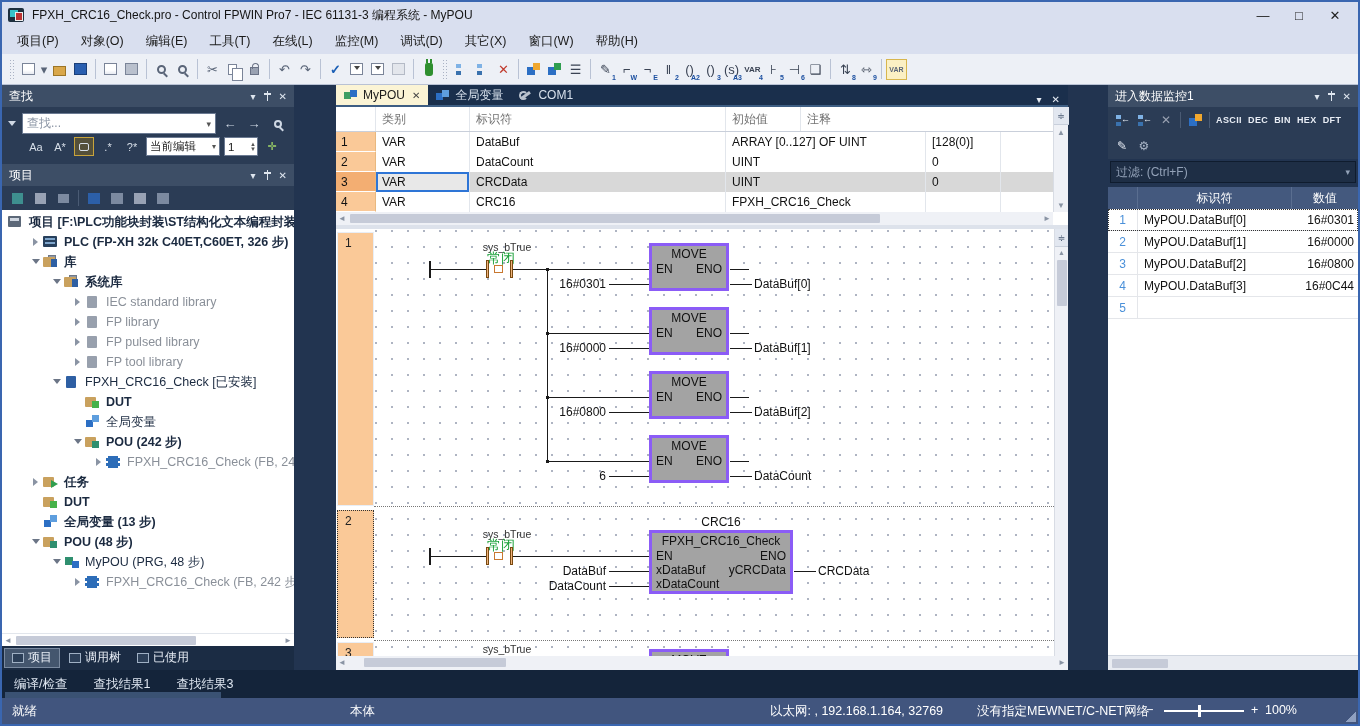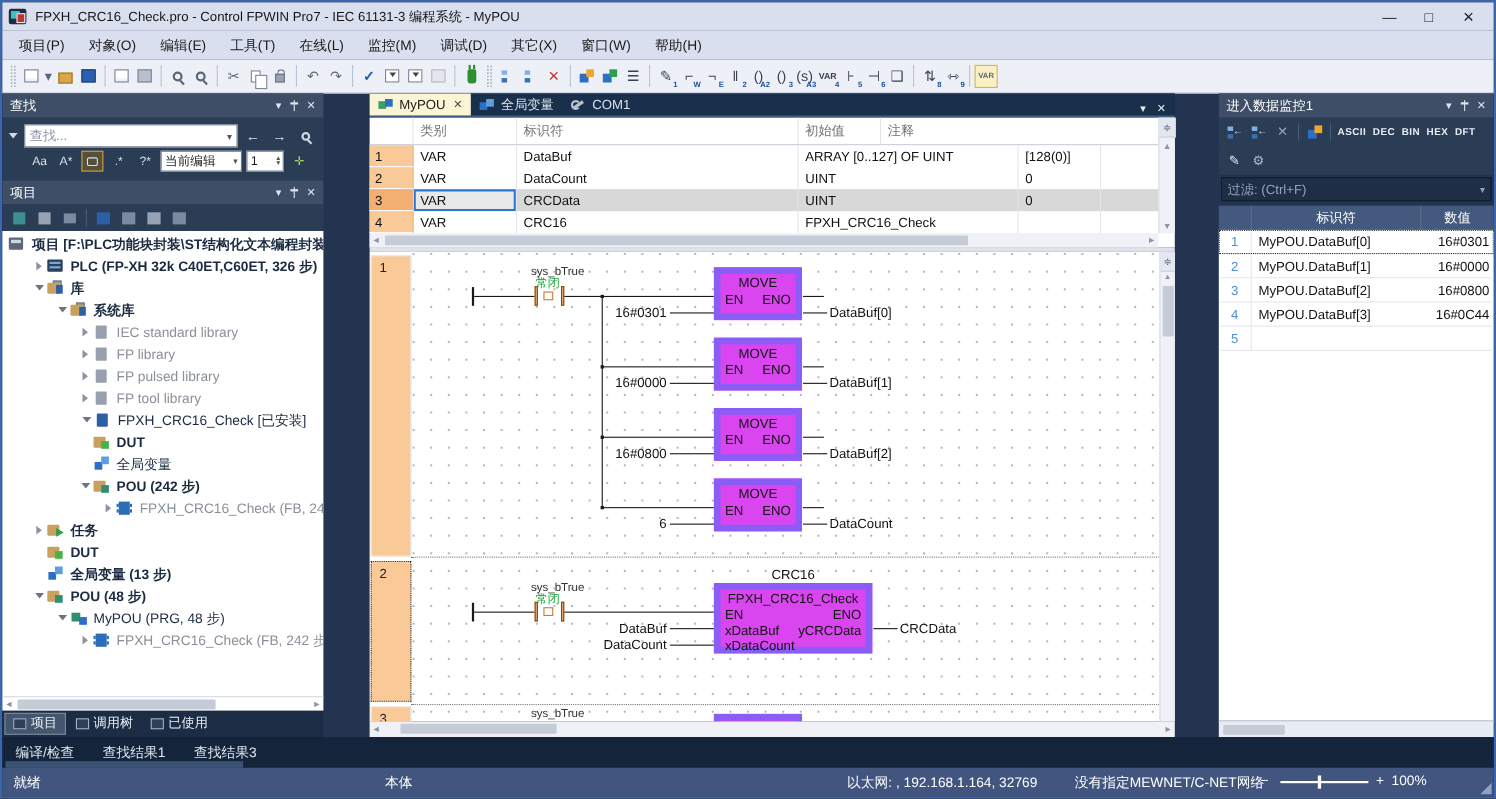--- a/index.html
+++ b/index.html
@@ -132,29 +132,29 @@
   .splitstrip{height:4px;background:#DDE2EB;flex:0 0 auto;}
   .ladder{flex:1;position:relative;background:#fff;overflow:hidden;min-height:0;}
   .lgrid{position:absolute;left:38px;top:0;right:14px;bottom:0;background-image:radial-gradient(#aeb4c2 1px,transparent 1px);background-size:16px 16px;background-position:10px 10px;}
   .netnum{position:absolute;left:1px;width:37px;background:#FAC998;border:1px solid #e8eef6;font-size:12px;color:#222;padding:3px 0 0 7px;}
   .netnum.marquee{border:1px dotted #333;}
   .netsep{position:absolute;left:38px;right:14px;border-top:1px dotted #777;height:0;}
   .hl{position:absolute;height:1px;background:#1a1a1a;}
   .vl{position:absolute;width:1px;background:#1a1a1a;}
   .jdot{position:absolute;width:3px;height:3px;background:#1a1a1a;}
   .railstub{position:absolute;width:2px;background:#1a1a1a;}
-  .fbk{position:absolute;background:#d946ef;border:6px solid #8b5cf6;font-size:12px;color:#111;}
+  .fbk{position:absolute;background:#a3a3a3;border:3px solid #8b5cf6;font-size:12px;color:#111;}
   .fbk .t{text-align:center;height:16px;line-height:16px;}
   .fbk .pr{display:flex;justify-content:space-between;padding:0 4px;height:14px;line-height:14px;}
   .iotxt{position:absolute;font-size:12px;color:#111;white-space:nowrap;}
   .iotxt.r{text-align:right;}
   .cbar{position:absolute;width:3px;height:18px;background:#eeb27c;border:1px solid #7a4a10;}
   .csq{position:absolute;width:9px;height:8px;background:#fff;border:1px solid #c87830;}
   .clabel{position:absolute;font-size:10.5px;color:#333;white-space:nowrap;text-align:center;}
-  .cstate{position:absolute;font-size:11px;color:#1EA23C;white-space:nowrap;text-align:center;}
+  .cstate{position:absolute;font-size:14px;color:#1EA23C;white-space:nowrap;text-align:center;}
   .lvscroll{position:absolute;right:0;top:0;bottom:0;width:14px;background:#EFF1F6;border-left:1px solid #d8dce4;display:flex;flex-direction:column;align-items:center;}
   .lvs-thumb{width:10px;height:46px;background:#c6cbd8;margin-top:4px;border-radius:1px;}
   
   .rightpane{width:250px;flex:0 0 auto;display:flex;flex-direction:column;background:#223450;}
   .mon-tools{height:26px;background:#2B3C55;display:flex;align-items:center;gap:6px;padding:0 6px;flex:0 0 auto;color:#cfd8e4;}
   .mfmt{font-size:9px;font-weight:bold;color:#e8edf5;letter-spacing:.4px;}
   .msep{width:1px;height:16px;background:#4a5b74;}
   .mico{width:16px;height:16px;display:flex;align-items:center;justify-content:center;font-size:12px;}
   .mi-ins{width:12px;height:11px;position:relative;}
   .mi-ins:before{content:"";position:absolute;left:0;top:0;width:5px;height:4px;background:#7fb2e5;box-shadow:0 7px 0 #3a72ae;}
@@ -445,21 +445,21 @@
             </span>
             <span>FP pulsed library</span>
           </div>
         <div class="trow gry" style="padding-left:69px">
             <span class="chev c"></span>
             <span class="ticn ic-bookg">
               <i class="a"></i>
             </span>
             <span>FP tool library</span>
           </div>
-        <div class="trow" style="padding-left:70px">
+        <div class="trow" style="padding-left:48px">
             <span class="chev e"></span>
             <span class="ticn ic-bookb">
               <i class="a"></i>
             </span>
             <span>FPXH_CRC16_Check [已安装]</span>
           </div>
         <div class="trow b" style="padding-left:83px">
             <span class="ticn ic-dut">
               <i class="a"></i>
               <i class="b"></i>

